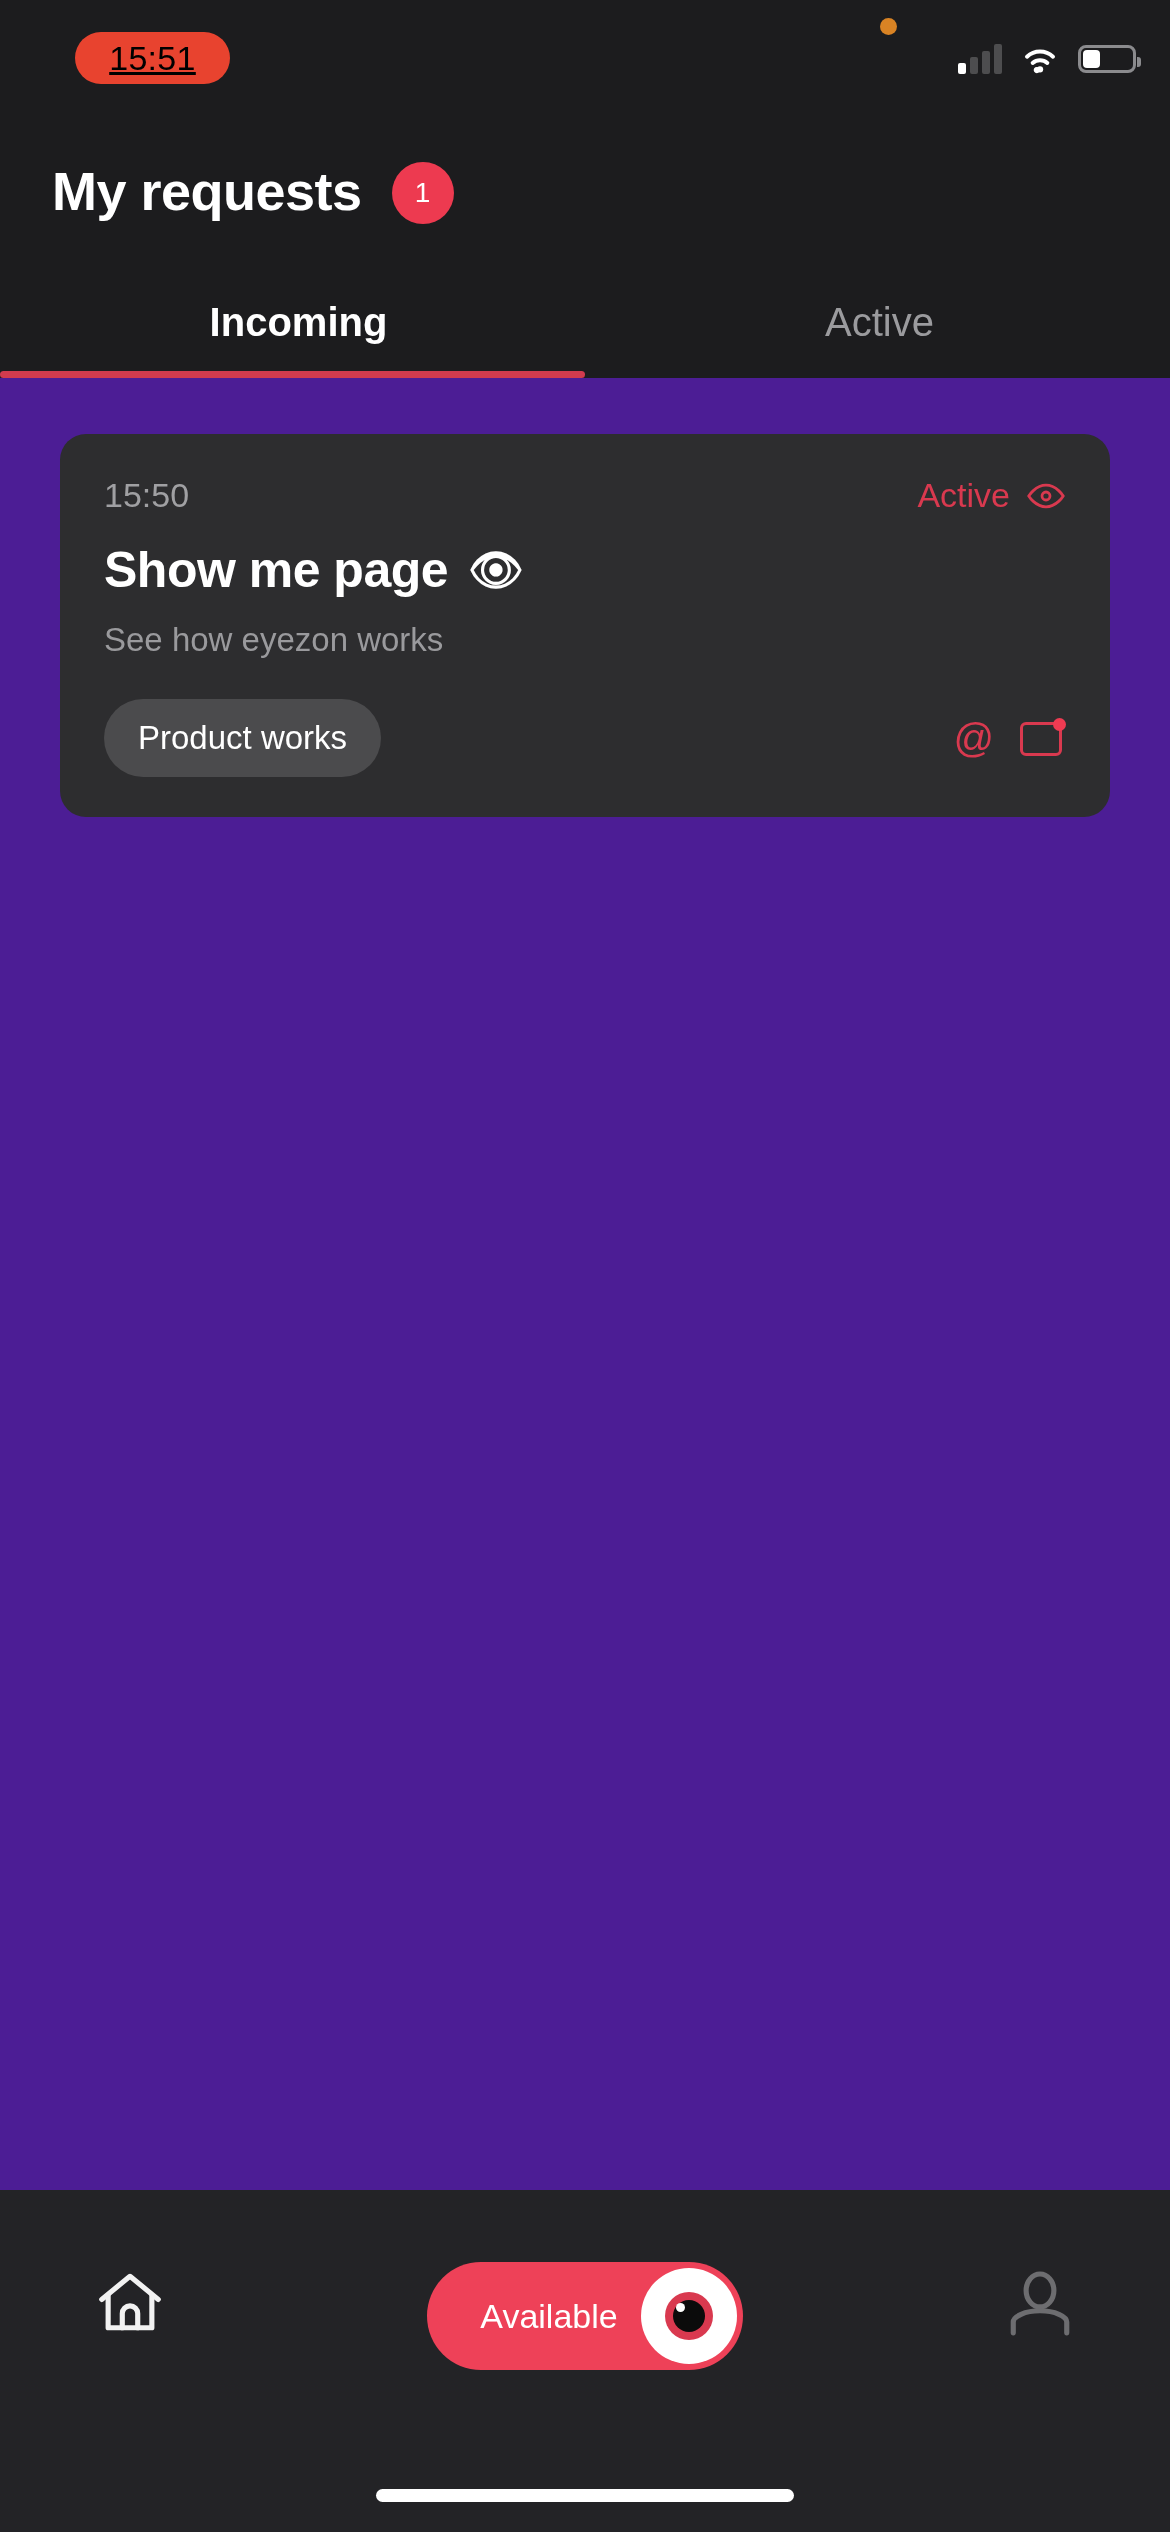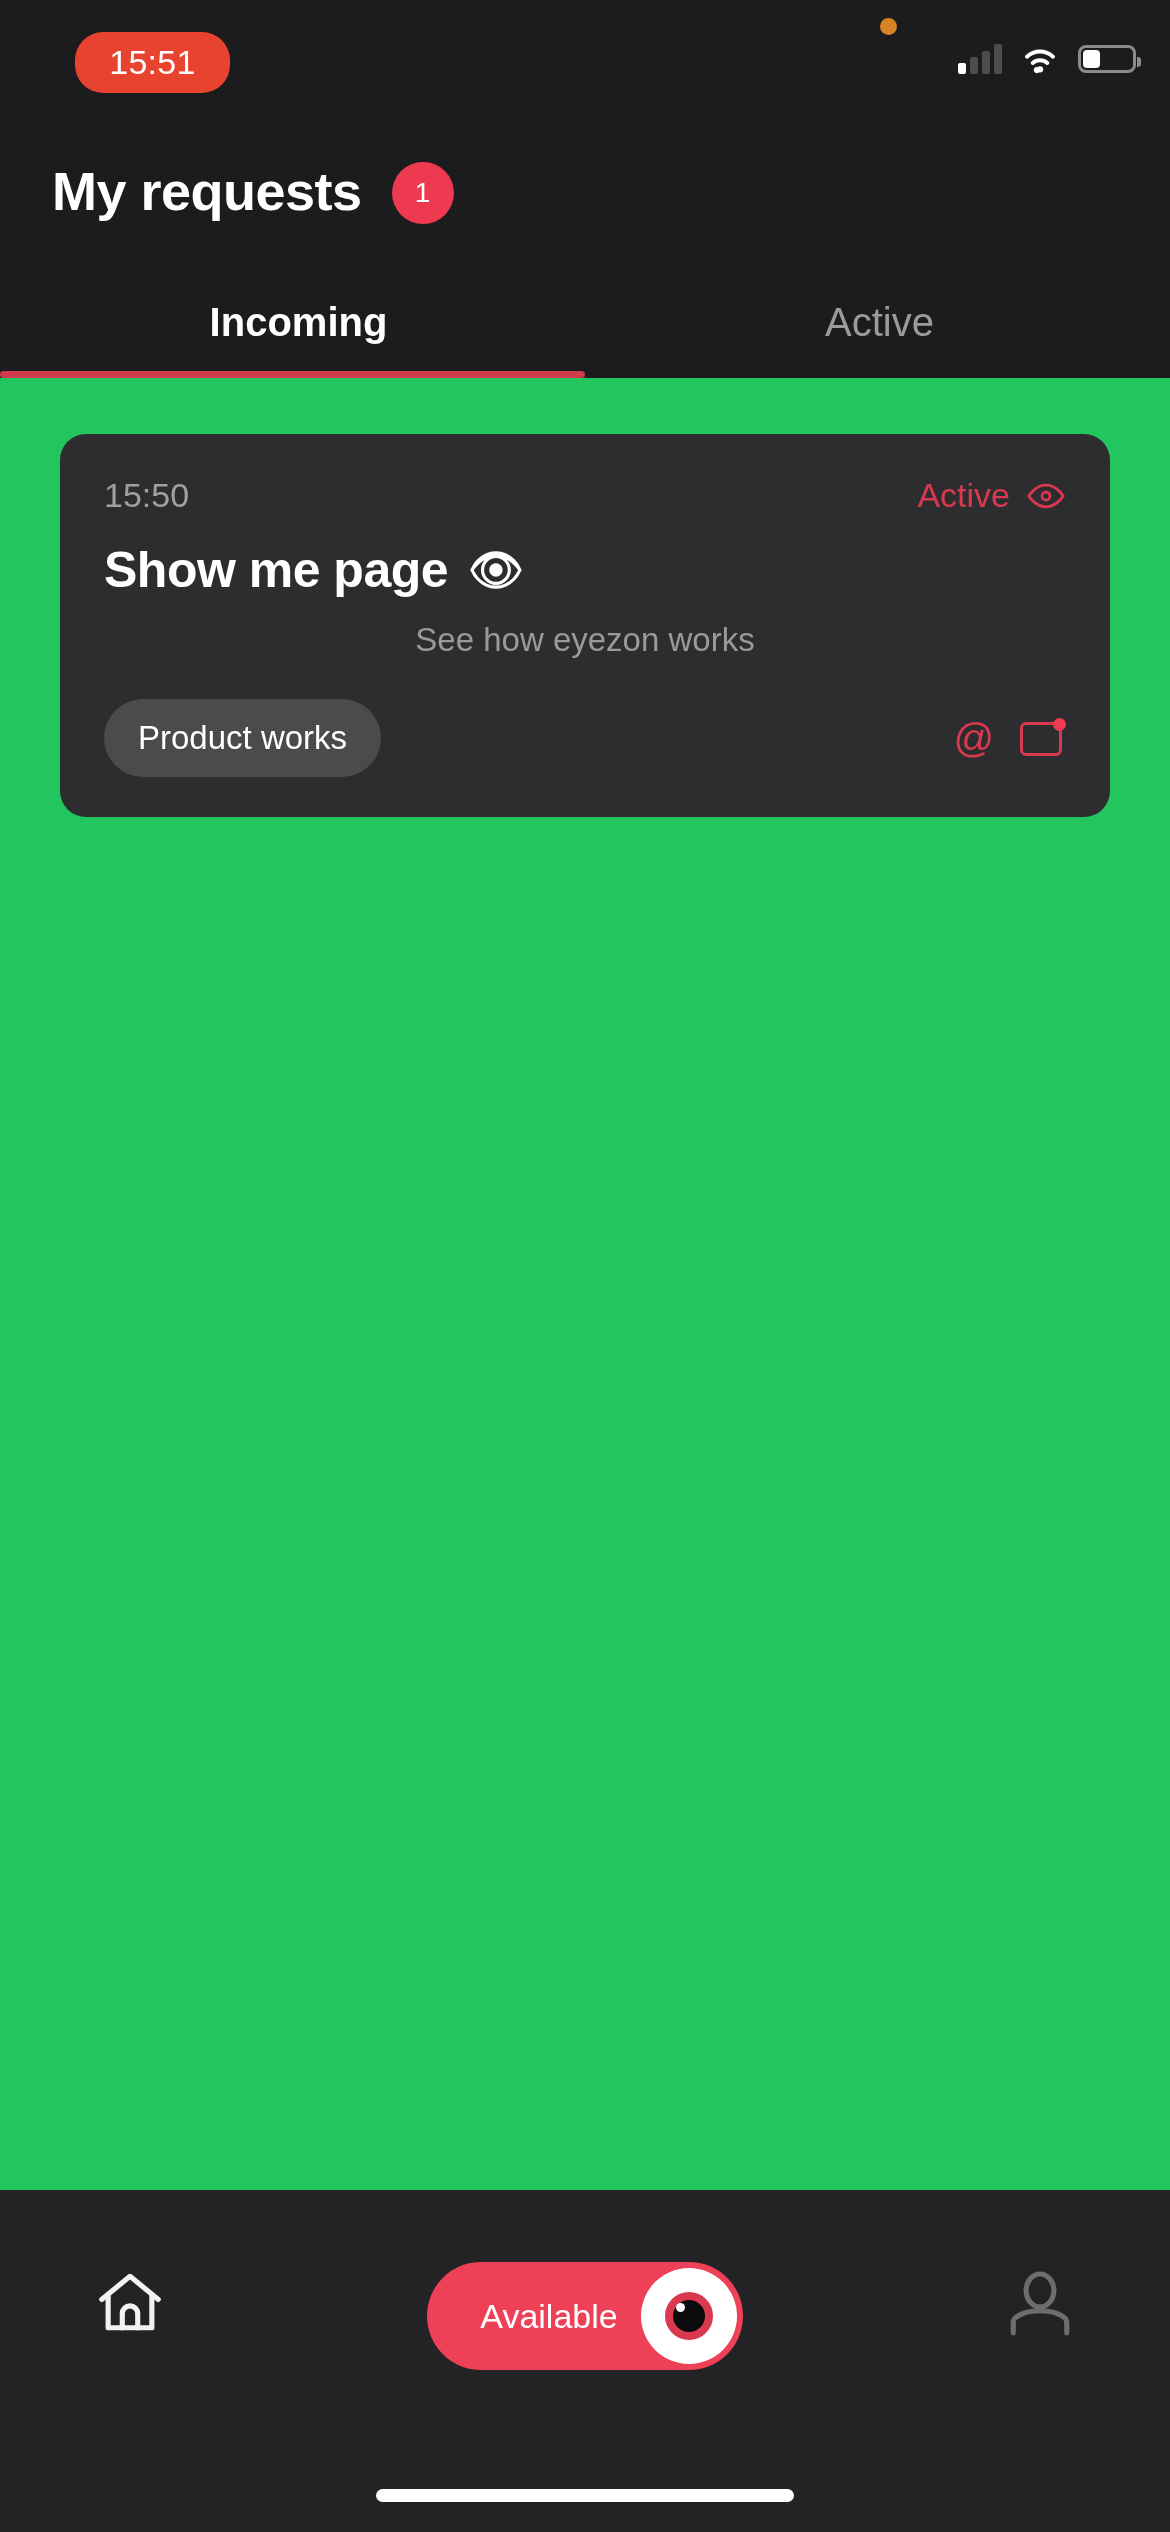--- a/index.html
+++ b/index.html
@@ -20,28 +20,28 @@
   
   .statusbar {
     position:relative;
     height:118px;
     background:#1c1c1e;
     flex:0 0 auto;
   }
   .time-pill {
     position:absolute;
     left:75px; top:32px;
-    width:155px; height:61px;
+    width:155px; height:52px;
     border-radius:28px;
     background:#e8432f;
-    color:#ffffff;
+    color:#000000;
     font-size:34px;
     font-weight:500;
     letter-spacing:0.3px;
-    display:flex; align-items:center; justify-content:center;
+    display:flex; align-items:center; justify-content:center;text-decoration:underline;
   }
   .status-right {
     position:absolute;
     right:34px; top:44px;
     display:flex; align-items:center; gap:18px;
   }
   .privacy-dot {
     position:absolute;
     left:880px; top:18px;
     width:17px; height:17px;
@@ -121,24 +121,23 @@
     left:0; bottom:0;
     width:50%;
     height:7px;
     background:#d13b4e;
     border-radius:4px;
   }
 
   
   .content {
     flex:1 1 auto;
-    background:#22c55e;
+    background:#4c1d95;
     padding:56px 60px 0 60px;
     overflow:hidden;
-    text-align:center;
   }
   .req-card {
     background:#2d2d2f;
     border-radius:26px;
     padding:42px 44px 40px 44px;
   }
   .card-top {
     display:flex; align-items:center; justify-content:space-between;
   }
   .card-time {

